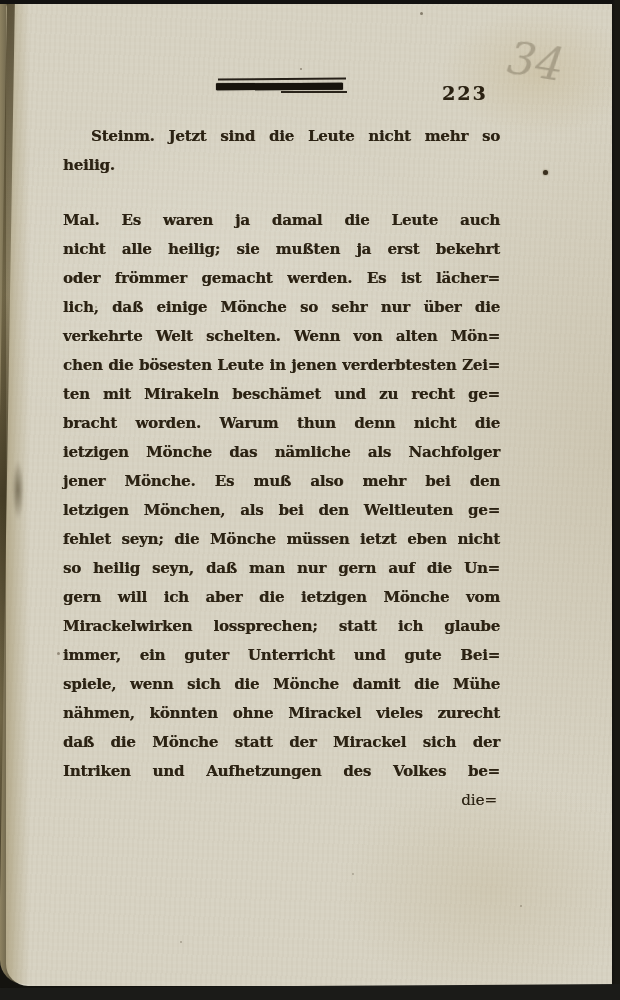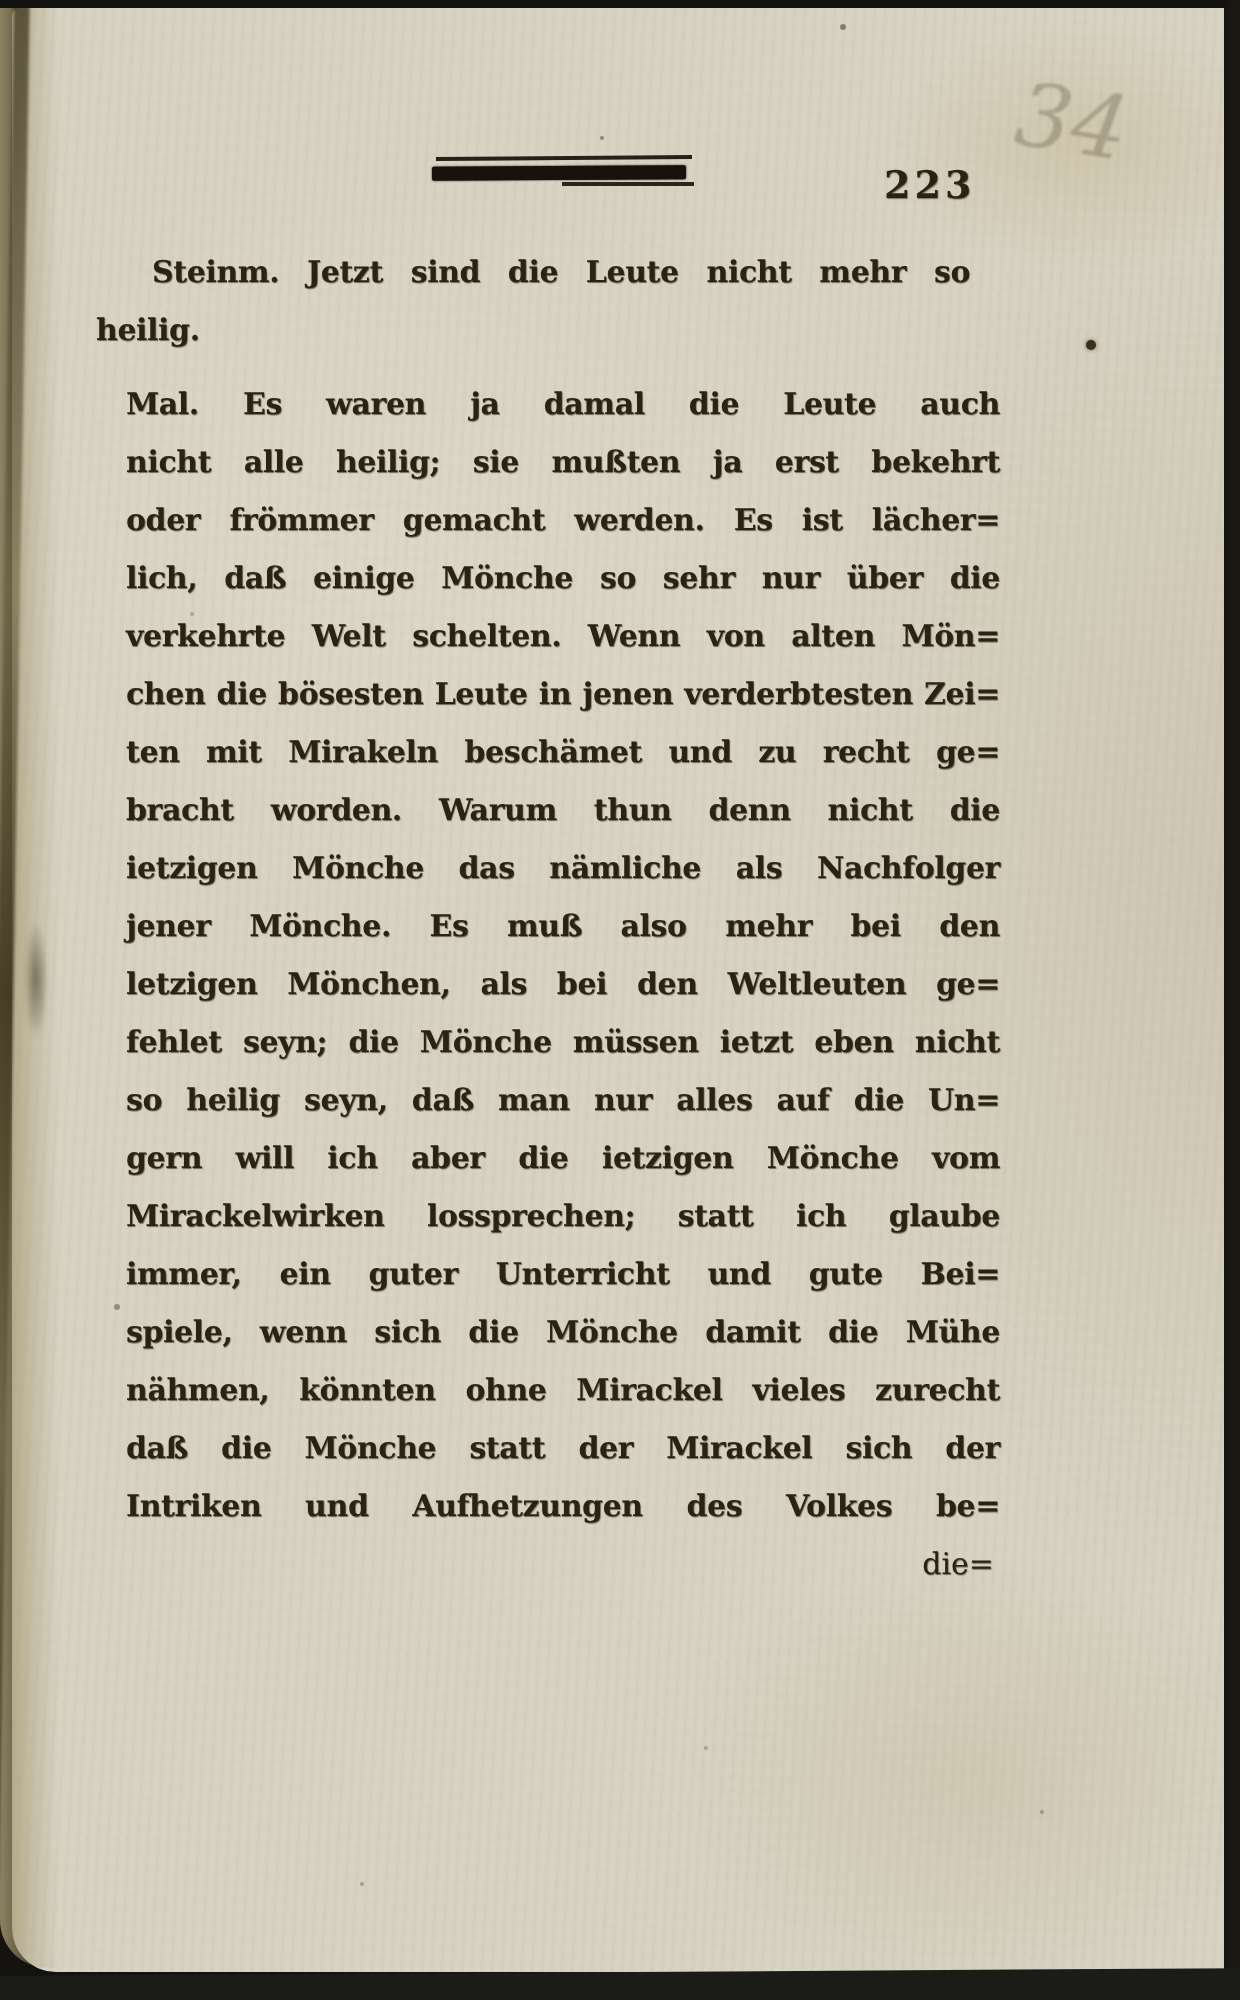--- a/index.html
+++ b/index.html
@@ -57,22 +57,22 @@
     position:absolute; left:442px; top:82px; width:42px;
     font-size:19px; font-weight:bold; letter-spacing:2px; text-align:right;
     text-shadow:0.4px 0.4px 0.6px rgba(43,34,19,0.55);
   }
   .pencil-mark {
     position:absolute; left:508px; top:36px;
     font-size:44px; font-style:italic; font-weight:normal;
     color:rgba(136,128,105,0.55); transform:rotate(9deg);
     filter:blur(0.5px);
   }
-  .heading { position:absolute; left:48px; top:122px; width:437px; }
-  .bodytext { position:absolute; left:63px; top:188px; width:437px; }
+  .heading { position:absolute; left:63px; top:122px; width:437px; }
+  .bodytext { position:absolute; left:63px; top:206px; width:437px; }
   .line {
     height:29px; line-height:29px; font-size:15px; font-weight:bold;
     letter-spacing:-0.2px; white-space:nowrap;
     text-align:justify; text-align-last:justify;
     text-shadow:0.35px 0.35px 0.5px rgba(43,34,19,0.6);
   }
   .line.flush  { text-align-last:left; }
   .line.indent { text-indent:28px; }
   .catchword {
     height:29px; line-height:29px; font-size:15px; font-weight:normal;
@@ -120,21 +120,21 @@
       <div class="line ink">oder frömmer gemacht werden. Es ist lächer=</div>
       <div class="line ink">lich, daß einige Mönche so sehr nur über die</div>
       <div class="line ink">verkehrte Welt schelten. Wenn von alten Mön=</div>
       <div class="line ink">chen die bösesten Leute in jenen verderbtesten Zei=</div>
       <div class="line ink">ten mit Mirakeln beschämet und zu recht ge=</div>
       <div class="line ink">bracht worden. Warum thun denn nicht die</div>
       <div class="line ink">ietzigen Mönche das nämliche als Nachfolger</div>
       <div class="line ink">jener Mönche. Es muß also mehr bei den</div>
       <div class="line ink">letzigen Mönchen, als bei den Weltleuten ge=</div>
       <div class="line ink">fehlet seyn; die Mönche müssen ietzt eben nicht</div>
-      <div class="line ink">so heilig seyn, daß man nur alles auf die Un=</div>
+      <div class="line ink">so heilig seyn, daß man nur gern auf die Un=</div>
       <div class="line ink">gern will ich aber die ietzigen Mönche vom</div>
       <div class="line ink">Mirackelwirken lossprechen; statt ich glaube</div>
       <div class="line ink">immer, ein guter Unterricht und gute Bei=</div>
       <div class="line ink">spiele, wenn sich die Mönche damit die Mühe</div>
       <div class="line ink">nähmen, könnten ohne Mirackel vieles zurecht</div>
       <div class="line ink">daß die Mönche statt der Mirackel sich der</div>
       <div class="line ink">Intriken und Aufhetzungen des Volkes be=</div>
     <div class="catchword ink">die=</div>
   </div>
 

